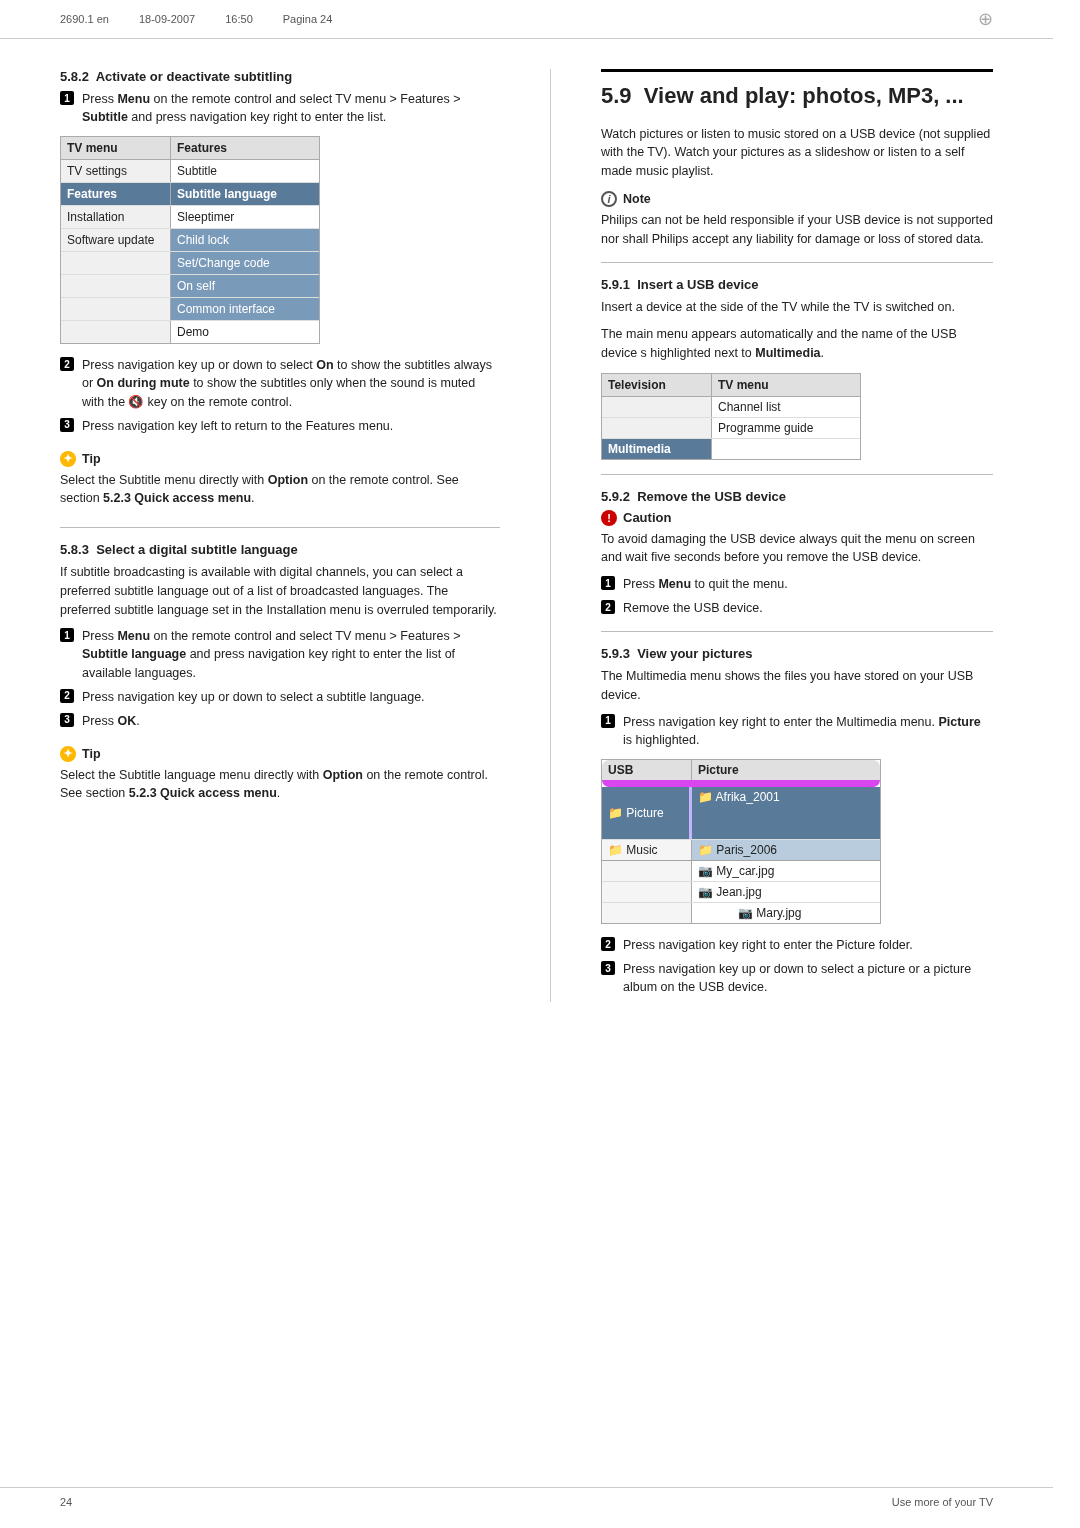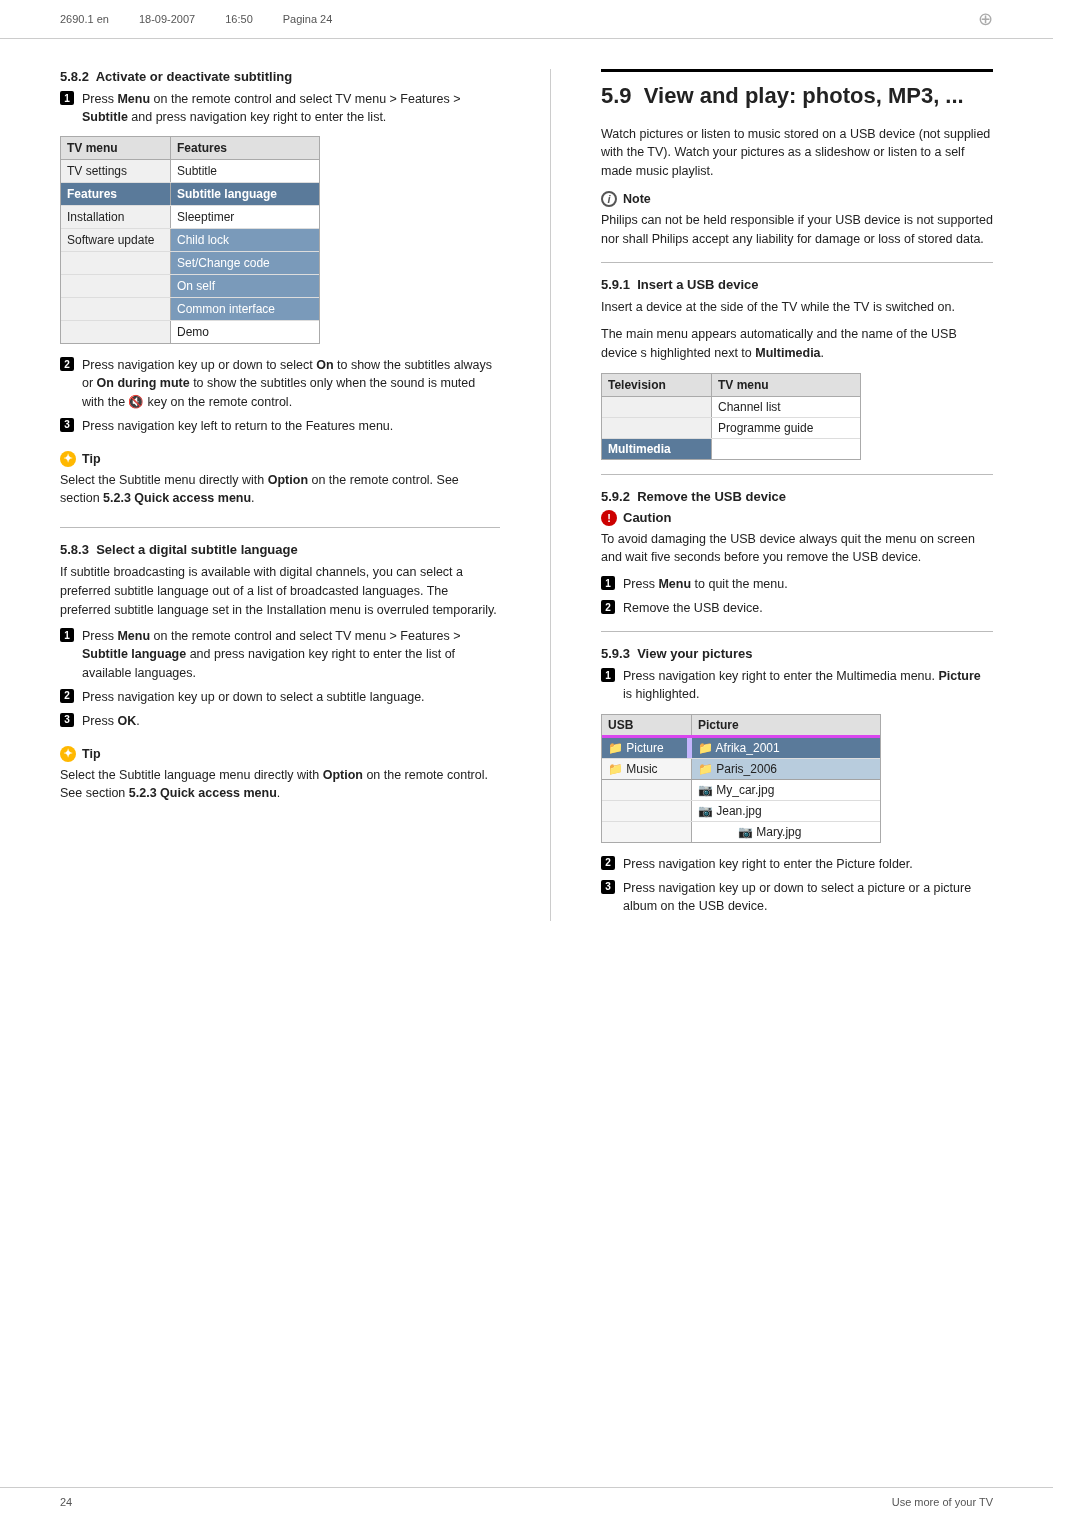--- a/index.html
+++ b/index.html
@@ -520,36 +520,39 @@
         </div>
 
         <hr class="divider">
 
         <div>
           <div class="sub-section-title">
             <span>5.9.3</span>&nbsp;
             <span>View your pictures</span>
           </div>
 
+          <div class="paragraph">
+            The Multimedia menu shows the files you have stored on your USB device.
+          </div>
 
           <div class="num-item">
             <div class="num-badge">1</div>
             <div class="num-text">
               Press navigation key right to enter the Multimedia menu. <span class="bold">Picture</span> is highlighted.
             </div>
           </div>
 
           <div class="usb-table">
-            <div style="display:flex; background:#e0e0e0; border-bottom:3px solid #d946ef;">
+            <div style="display:flex; background:#e0e0e0; border-bottom:7px solid #d946ef;border-radius:7px;">
               <div style="width:90px; padding:3px 6px; border-right:1px solid #aaa; font-weight:bold;">USB</div>
               <div style="flex:1; padding:3px 6px; font-weight:bold;">Picture</div>
             </div>
 
             <div style="display:flex; border-bottom:1px solid #ddd;">
-              <div style="width:90px; padding:3px 6px; border-right:5px solid #c4b5fd; background:#5a7a9a; color:#fff;">📁 Picture</div>
+              <div style="width:90px; padding:19px 6px; border-right:3px solid #c4b5fd; background:#5a7a9a; color:#fff;">📁 Picture</div>
               <div style="flex:1; padding:3px 6px; background:#5a7a9a; color:#fff;">📁 Afrika_2001</div>
             </div>
 
             <div style="display:flex; border-bottom:1px solid #a3a3a3;">
               <div style="width:90px; padding:3px 6px; border-right:1px solid #aaa; background:#f5f5f5;">📁 Music</div>
               <div style="flex:1; padding:3px 6px; background:#b8ccdd;">📁 Paris_2006</div>
             </div>
 
             <div style="display:flex; border-bottom:1px solid #ddd;">
               <div style="width:90px; padding:3px 6px; border-right:1px solid #aaa; background:#f5f5f5;"></div>

